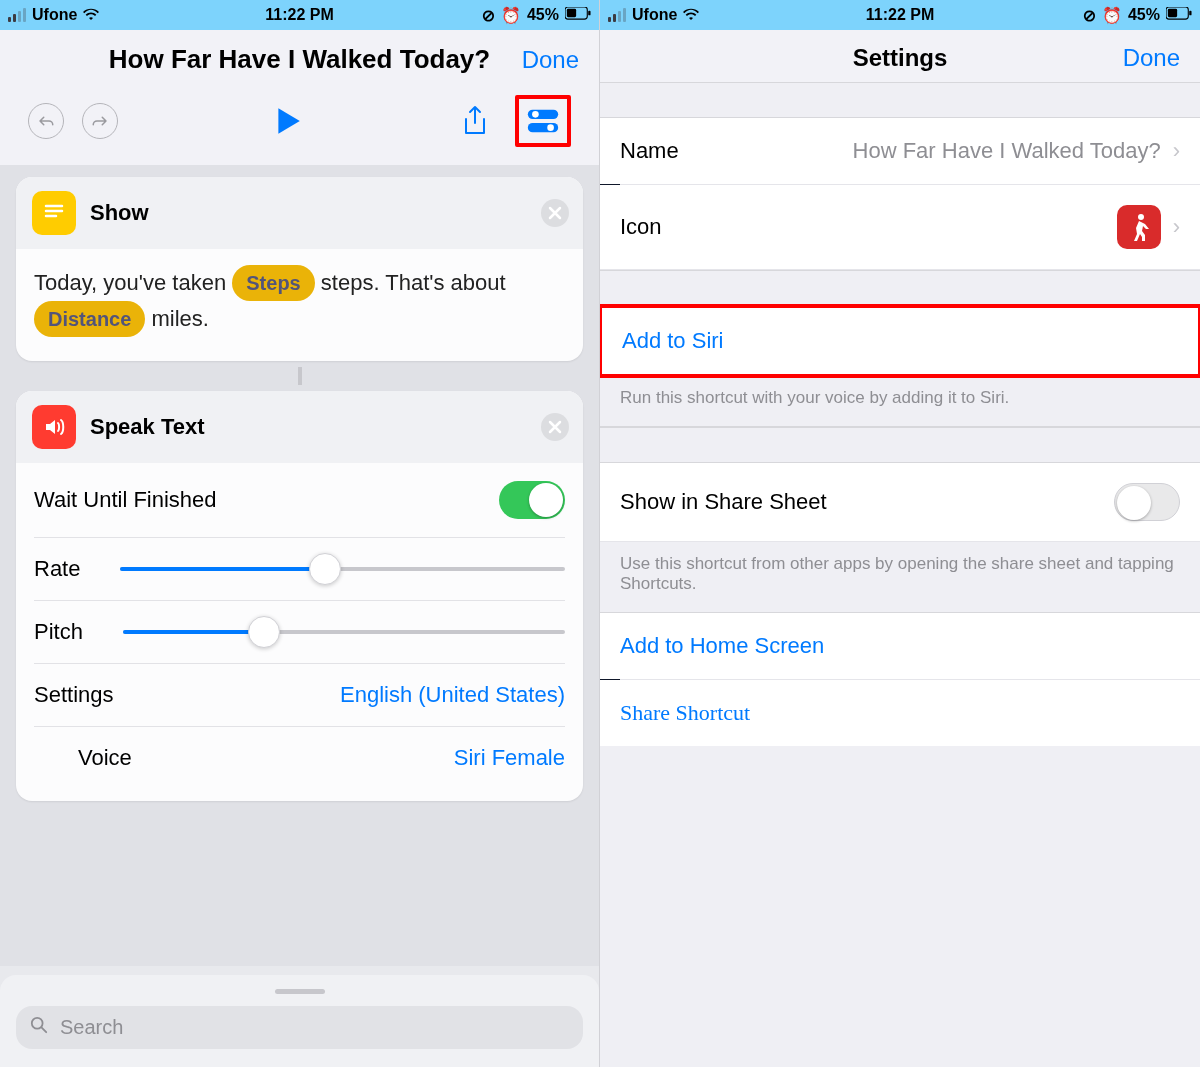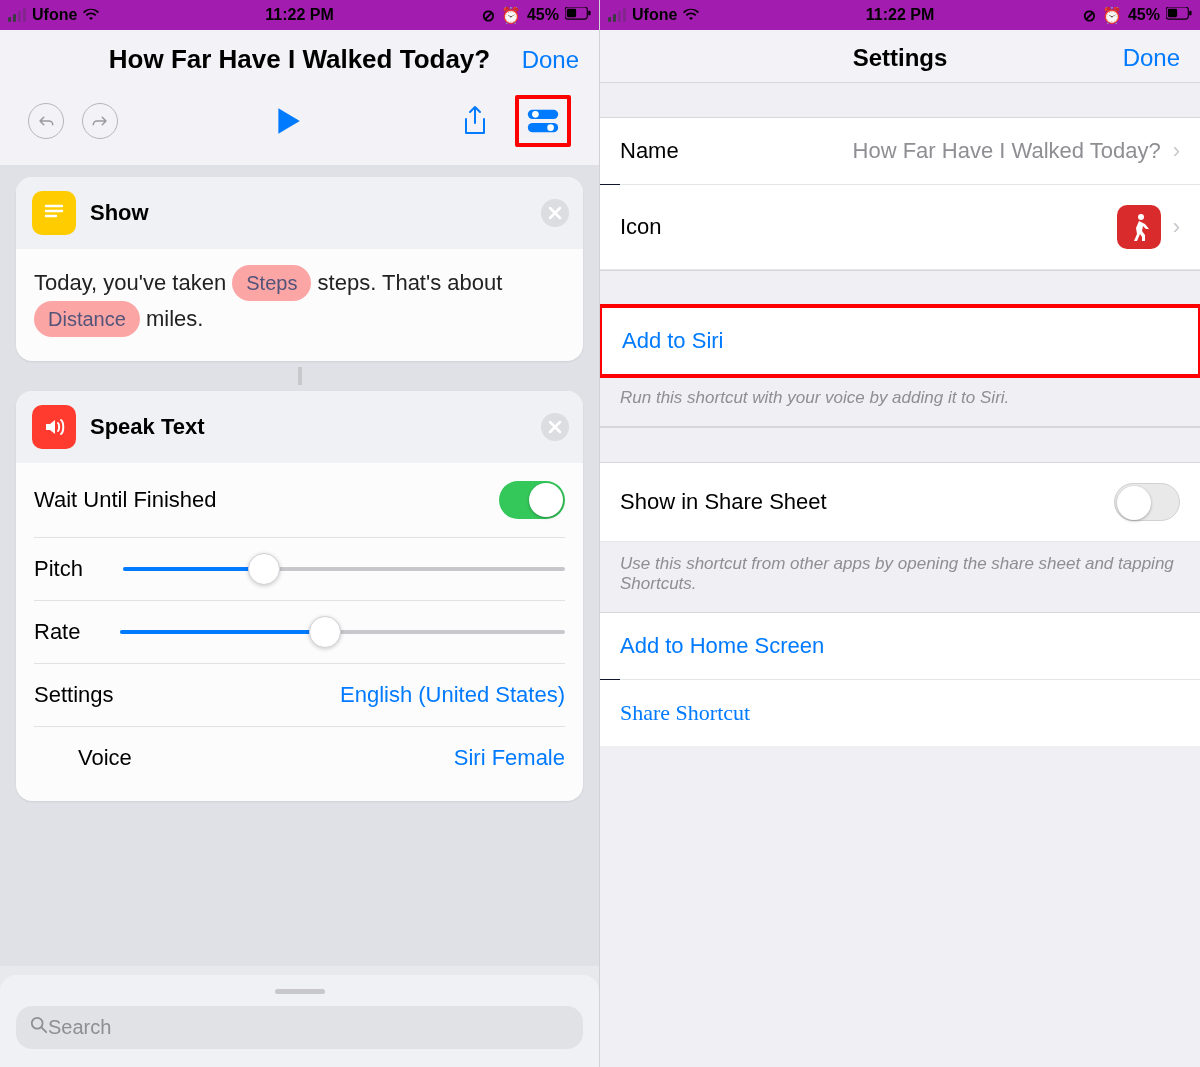--- a/index.html
+++ b/index.html
@@ -2,21 +2,21 @@
 <html><head>
 <meta charset="utf-8">
 <style>
   * { box-sizing: border-box; margin: 0; padding: 0; }
   html, body { font-family: -apple-system, "Helvetica Neue", Arial, sans-serif; background: #fff; }
   .wrap { width: 1200px; height: 1067px; display: flex; }
   .pane { width: 600px; height: 100%; position: relative; background: #e8e9ed; overflow: hidden; border-right: 1px solid #d1d1d6; }
   .pane:last-child { border-right: none; background: #efeff4; }
 
   
-  .statusbar { height: 30px; display: flex; align-items: center; justify-content: space-between; padding: 5px 8px; background: #a21caf; font-size: 16px; font-weight: 600; color: #000; }
+  .statusbar { height: 30px; display: flex; align-items: center; justify-content: space-between; padding: 5px 8px; background: #7dd3fc; font-size: 16px; font-weight: 600; color: #000; }
   .statusbar .sb-left, .statusbar .sb-right { display: flex; align-items: center; gap: 6px; }
   .statusbar .sb-center { position: absolute; left: 50%; transform: translateX(-50%); }
   .sig-bars { display: flex; gap: 2px; align-items: flex-end; }
   .sig-bar { width: 3px; background: #3c3c43; border-radius: 1px; }
   .sig-bar.b1 { height: 5px; }
   .sig-bar.b2 { height: 8px; }
   .sig-bar.b3 { height: 11px; opacity: .3; }
   .sig-bar.b4 { height: 14px; opacity: .3; }
   .wifi-ic svg { width: 16px; height: 12px; }
   .battery-ic svg { width: 26px; height: 13px; }
@@ -43,21 +43,21 @@
   .card-head { display:flex; align-items:center; gap: 14px; padding: 14px 16px; background:#f0f1f4; position:relative; }
   .card-head .app-icon { width: 44px; height: 44px; border-radius: 10px; display:flex;align-items:center;justify-content:center; }
   .yellow-ic { background:#ffcc00; }
   .red-ic { background:#ff3b30; }
   .card-head .ctitle { font-size: 22px; font-weight: 600; }
   .card-head .close { position:absolute; right:14px; width:28px; height:28px; border-radius:50%; background:#dcdde0; display:flex; align-items:center; justify-content:center; color:#fff; }
   .connector { height:18px; display:flex; justify-content:center; margin-top:-16px; margin-bottom:6px; }
   .connector div { width:4px; height:18px; background:#c7c7cc; }
 
   .card-body { padding: 16px 18px 24px; font-size: 22px; color:#222; line-height:1.6; }
-  .token { display:inline-block; background:#fca5a5; color:#52547a; padding: 2px 14px; border-radius: 20px; font-size: 20px; font-weight:400; }
+  .token { display:inline-block; background:#eab308; color:#52547a; padding: 2px 14px; border-radius: 20px; font-size: 20px; font-weight:700; }
 
   .setting-rows { padding: 0 18px; }
   .row { display:flex; justify-content:space-between; align-items:center; padding: 18px 0; border-bottom: 1px solid #e2e2e6; font-size:22px; }
   .row:last-child { border-bottom:none;margin-left:44px; }
   .row .rlabel { color:#000;text-align:center; }
   .row .rvalue.link { color:#007aff; font-size: 22px; }
 
   
   .switch { width: 66px; height: 38px; border-radius: 20px; position: relative; background: #e9e9ea; }
   .switch.on { background:#34c759; }
@@ -67,31 +67,31 @@
   .switch.off .knob { left:2px; }
 
   
   .slider { height: 4px; background:#c7c7cc; border-radius:2px; position:relative; flex:1; margin-left: 40px; }
   .slider .fill { position:absolute; left:0; top:0; bottom:0; background:#007aff; border-radius:2px; }
   .slider .thumb { position:absolute; width:32px; height:32px; border-radius:50%; background:#fff; border:1px solid #d1d1d6; top:-14px; transform:translateX(-50%); box-shadow:0 1px 4px rgba(0,0,0,.2);}
 
   
   .searchbar-wrap { position:absolute; bottom:0; left:0; right:0; padding: 14px 16px 18px; background:#f0f1f4; border-top-left-radius:16px; border-top-right-radius:16px; }
   .search-handle { width: 50px; height: 5px; background:#c7c7cc; border-radius:3px; margin: 0 auto 12px; }
-  .searchbox { background:#e1e2e6; border-radius:16px; padding: 10px 14px; display:flex; align-items:center; gap:0; color:#8e8e93; font-size:20px; }
+  .searchbox { background:#e1e2e6; border-radius:16px; padding: 10px 14px; display:flex; align-items:center; gap:12px; color:#8e8e93; font-size:20px; }
 
   
   .rlist { background:#0f172a; }
   .rgap { height: 36px; background:#efeff4; border-top:1px solid #d7d7db; border-bottom:1px solid #d7d7db; }
   .rrow { display:flex; align-items:center; justify-content:space-between; padding: 20px 20px; background:#fff; font-size:22px; border-bottom:1px solid #e5e5ea; }
   .rrow:last-child { border-bottom:none;font-family:Liberation Serif, serif; }
   .rrow .val { color:#8e8e93; flex:1; text-align:right; margin-right:12px; }
   .rrow .chev { color:#c7c7cc; font-size:22px; }
   .rrow.link { color:#007aff; }
-  .footer-txt { padding: 12px 20px 18px; color:#8e8e93; font-size:17px; background:#efeff4; border-bottom:1px solid #d7d7db;font-style:italic; }
+  .footer-txt { padding: 12px 20px 18px; color:#8e8e93; font-size:17px; background:#efeff4; border-bottom:1px solid #d7d7db; }
   .walk-icon { width:44px; height:44px; border-radius:10px; background:#d92b2b; display:flex; align-items:center; justify-content:center; }
 
   .red-outline-row { border:4px solid #ff0000; margin:-2px; position:relative; z-index:1; }
 </style>
 </head>
 <body>
 
 <div class="wrap">
 
   <div class="pane">
@@ -213,31 +213,31 @@
           </div>
         </div>
         <div class="setting-rows" style="padding-bottom:12px;">
           <div class="row">
             <span class="rlabel">Wait Until Finished</span>
             <span class="switch on">
                 <span class="knob"></span>
               </span>
           </div>
           <div class="row">
+            <span class="rlabel">Rate</span>
+            <span class="slider">
+              <span class="fill" style="width:46%"></span>
+                <span class="thumb" style="left:46%"></span>
+            </span>
+          </div>
+          <div class="row">
             <span class="rlabel">Pitch</span>
             <span class="slider">
               <span class="fill" style="width:32%"></span>
                 <span class="thumb" style="left:32%"></span>
-            </span>
-          </div>
-          <div class="row">
-            <span class="rlabel">Rate</span>
-            <span class="slider">
-              <span class="fill" style="width:46%"></span>
-                <span class="thumb" style="left:46%"></span>
             </span>
           </div>
           <div class="row">
             <span class="rlabel">Settings</span>
             <span class="rvalue link">English (United States)</span>
           </div>
           <div class="row">
             <span class="rlabel">Voice</span>
             <span class="rvalue link">Siri Female</span>
           </div>

